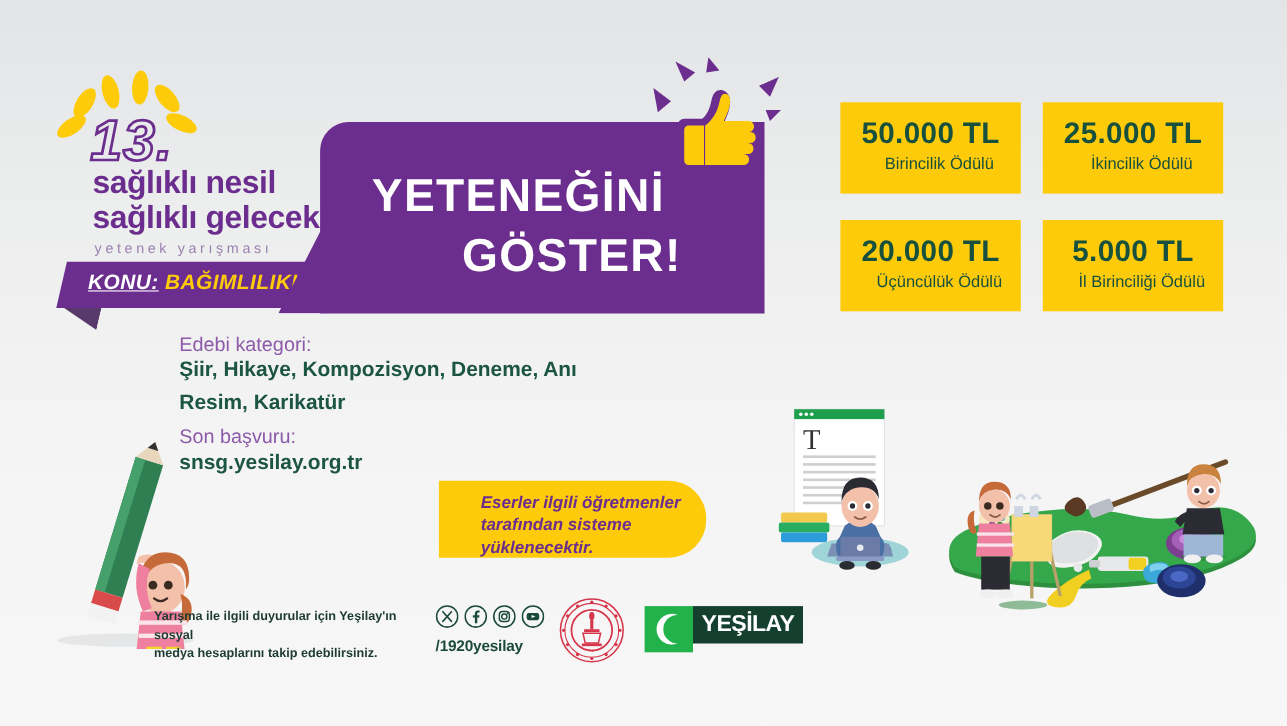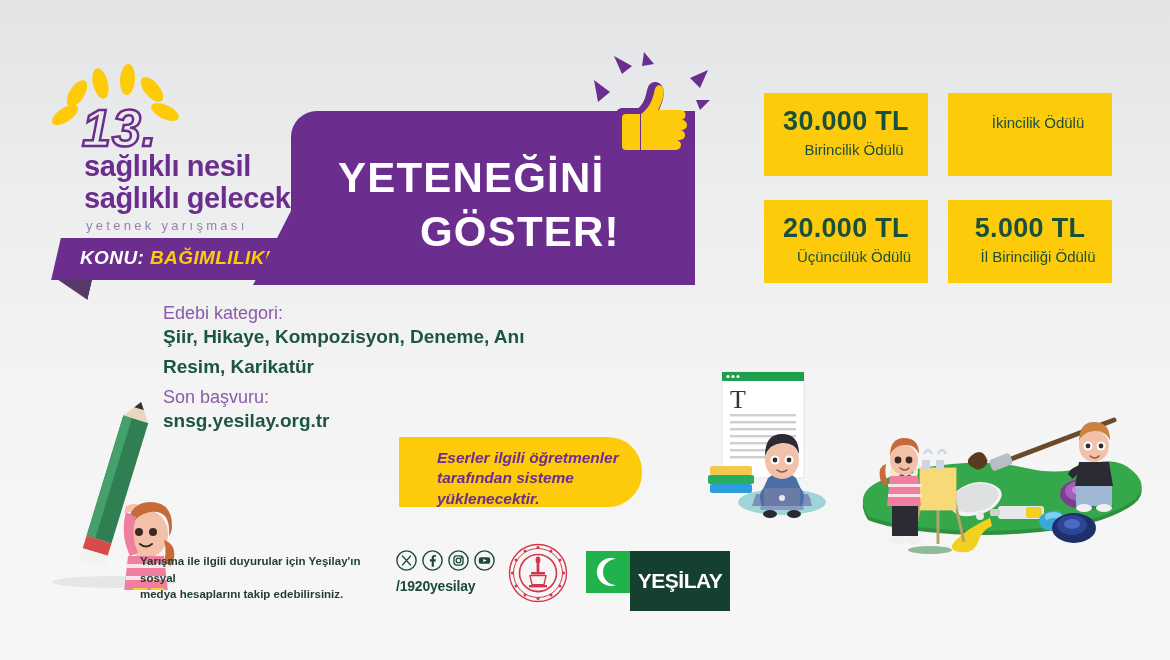--- a/index.html
+++ b/index.html
@@ -94,21 +94,21 @@
   #konu-text {
     position: absolute;
     left: 80px;
     top: 247px;
     font-size: 19px;
     font-weight: 700;
     font-style: italic;
     letter-spacing: 0.4px;
     white-space: nowrap;
   }
-  #konu-text .kw { color: #ffffff; }
+  #konu-text .kw { color: #ffffff; text-decoration: underline; }
   #konu-text .ky { color: #fdcb0a; }
   .ribbon-shadow {
     position: absolute;
     left: 56px;
     top: 280px;
     width: 34px;
     height: 20px;
     background: #3d1a52;
     clip-path: polygon(0 0, 100% 0, 100% 100%);
     transform: skewX(-13deg);
@@ -271,21 +271,21 @@
     left: 508px;
     top: 543px;
     width: 60px;
     height: 60px;
   }
   #yesilay-logo {
     position: absolute;
     left: 586px;
     top: 551px;
     width: 144px;
-    height: 60px;
+    height: 34px;
     display: flex;
   }
   #yesilay-logo .crescent-box {
     width: 44px;
     height: 42px;
     background: #22b24c;
     position: relative;
   }
   #yesilay-logo .word-box {
     flex: 1;
@@ -346,24 +346,25 @@
         <polygon points="104,48 118,48 108,58"></polygon>
       </g>
       <path d="M30,56 h22 v48 h-22 a6,6 0 0 1 -6,-6 v-36 a6,6 0 0 1 6,-6 z" fill="#6B2D8E"></path>
       <path d="M56,104 h30 a10,10 0 0 0 10,-10 a9,9 0 0 0 -3,-7 a9,9 0 0 0 2,-7 a9,9 0 0 0 -4,-7 a9,9 0 0 0 1,-6 a9,9 0 0 0 -9,-9 h-16 c4,-9 6,-16 4,-22 c-2,-6 -9,-8 -13,-4 c-3,3 -3,8 -5,14 c-2,6 -6,10 -10,13 v45 z" fill="#6B2D8E"></path>
       <path d="M34,62 h14 v36 h-14 a4,4 0 0 1 -4,-4 v-28 a4,4 0 0 1 4,-4 z" fill="#FDCB0A"></path>
       <path d="M56,98 h28 a5,5 0 0 0 0,-10 h4 a5,5 0 0 0 0,-10 h2 a5,5 0 0 0 0,-10 h-1 a5,5 0 0 0 -1,-10 h-22 c5,-10 7,-17 5,-22 c-1,-3 -5,-4 -7,-1 c-2,3 -2,9 -5,15 c-3,6 -7,10 -10,12 v36 z" fill="#FDCB0A"></path>
     </svg>
   </div>
 
   <div class="prize" id="prize1">
-    <div class="amount">30.000 TL</div>
+    <div class="amount">50.000 TL</div>
     <div class="label">Birincilik Ödülü</div>
   </div>
   <div class="prize" id="prize2">
+    <div class="amount">25.000 TL</div>
     <div class="label">İkincilik Ödülü</div>
   </div>
   <div class="prize" id="prize3">
     <div class="amount">20.000 TL</div>
     <div class="label">Üçüncülük Ödülü</div>
   </div>
   <div class="prize" id="prize4">
     <div class="amount">5.000 TL</div>
     <div class="label">İl Birinciliği Ödülü</div>
   </div>

